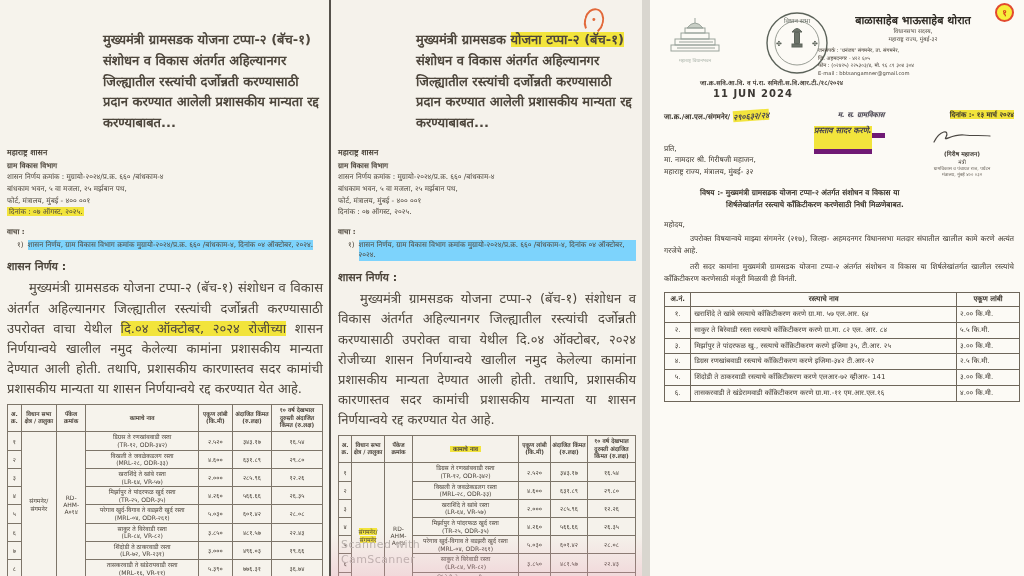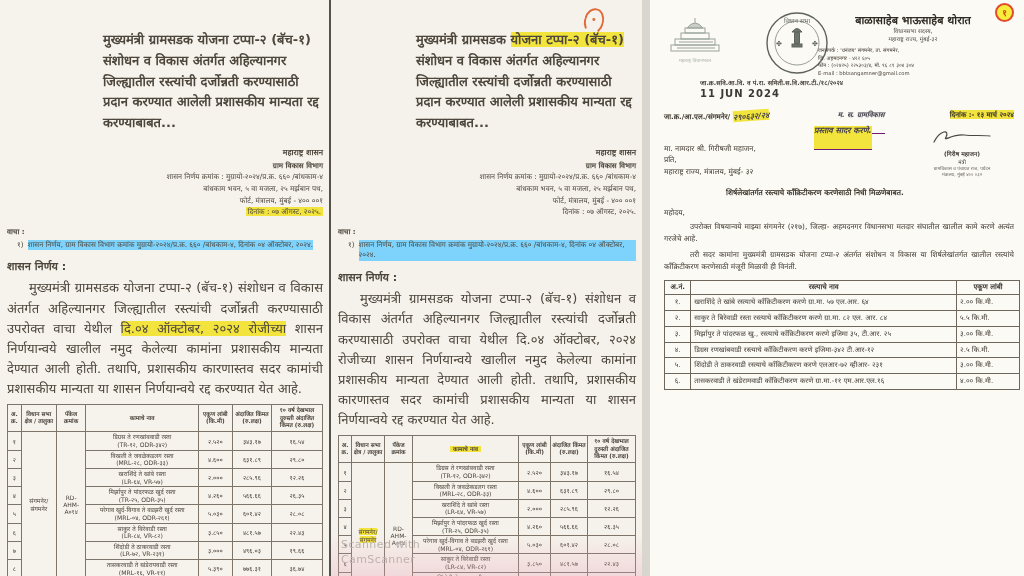--- a/index.html
+++ b/index.html
@@ -9,21 +9,21 @@
   .page-a{width:329px;background:#f6f3ec;color:#4d463c;padding:4px 6px 0 7px;}
   .gap1{width:2px;background:#55514b;}
   .page-b{width:311px;background:#f5f2eb;color:#4d463c;padding:4px 6px 0 7px;}
   .gap2{width:8px;background:#d9d6cf;}
   .page-c{width:374px;background:#fcfaf5;color:#3b352c;padding:6px 10px 0 14px;}
   .page-b::after{content:'';position:absolute;left:0;right:0;bottom:0;height:42px;
     background:linear-gradient(to bottom,rgba(236,170,188,0),rgba(232,160,182,.30));pointer-events:none;}
 
   
   .subject-block{margin-left:auto;width:220px;margin-top:26px;font-size:13px;line-height:1.6;font-weight:600;}
-  .gov-block{text-align:right;margin-top:13px;font-size:7.2px;line-height:1.62;}
+  .gov-block{text-align:left;margin-top:13px;font-size:7.2px;line-height:1.62;}
   .gov-line1{font-size:7.8px;font-weight:700;}
   .gov-line2{font-weight:700;}
   .read-sec{margin-top:9px;font-size:7.2px;line-height:1.5;}
   .read-label{font-weight:700;}
   .read-item{display:flex;gap:4px;padding-left:10px;margin-top:2px;}
   .decision-label{margin-top:8px;font-size:11px;font-weight:700;}
   .gr-para{margin-top:5px;font-size:13px;line-height:1.55;text-align:justify;text-indent:22px;}
 
   table.gr-table{border-collapse:collapse;margin-top:5px;width:100%;table-layout:fixed;font-size:6.1px;color:#4a433a;}
   table.gr-table th,table.gr-table td{border:0.8px solid #7d7569;padding:1px 1px;text-align:center;vertical-align:middle;overflow:hidden;}
@@ -61,30 +61,30 @@
   
   .letterhead{position:relative;height:96px;}
   .lh-logo{position:absolute;left:2px;top:10px;width:58px;text-align:center;color:#9aa39b;}
   .lh-logo-caption{font-size:4.6px;color:#aab3a9;margin-top:1px;}
   .lh-stamp{position:absolute;left:98px;top:2px;width:70px;height:70px;}
   .lh-name-block{position:absolute;right:6px;top:6px;width:190px;text-align:left;}
   .lh-name{font-size:11px;font-weight:700;color:#2e2a24;text-align:center;}
   .lh-sub{font-size:5.8px;text-align:center;line-height:1.45;color:#4a443b;}
   .lh-contact{font-size:5.2px;line-height:1.5;color:#4a443b;margin-top:3px;}
   .inward{position:absolute;left:36px;top:72px;font-size:6.4px;font-weight:700;color:#47413a;}
-  .inward-date{font-size:10px;font-weight:700;letter-spacing:1px;color:#3c3833;margin-top:1px;margin-left:0;}
+  .inward-date{font-size:10px;font-weight:700;letter-spacing:1px;color:#3c3833;margin-top:1px;margin-left:13px;}
   .page-mark{position:absolute;top:3px;right:10px;width:15px;height:15px;border:2px solid #e24a2e;border-radius:50%;
     background:#f7ee3b;display:flex;align-items:center;justify-content:center;font-size:9px;font-weight:700;color:#d8431f;}
 
   .ref-row{display:flex;align-items:flex-start;margin-top:8px;font-size:7px;font-weight:700;}
   .ref-left{white-space:nowrap;}
   .scribble{font-style:italic;font-size:8px;color:#4a4652;display:inline-block;transform:rotate(-4deg);font-weight:600;}
   .ref-center{margin-left:14px;margin-right:10px;text-align:center;flex:1;}
   .hand{font-style:italic;color:#46424e;font-weight:600;}
-  .u{border-bottom:1px solid #701a75;padding-bottom:14px;}
+  .u{border-bottom:5px solid #701a75;padding-bottom:14px;}
   .ref-date{white-space:nowrap;}
   .order-note{margin-top:3px;margin-left:150px;font-size:8px;}
 
   .to-block{margin-top:8px;font-size:7.4px;line-height:1.55;}
   .sig-block{position:absolute;right:30px;top:128px;text-align:center;color:#3f3a33;}
   .sig-name{font-size:6px;font-weight:700;}
   .sig-title{font-size:5.4px;}
   .sig-tiny{font-size:4.6px;line-height:1.3;color:#6a645b;}
   .subject-sec{margin:10px 0 0 36px;font-size:7.4px;font-weight:700;line-height:1.6;width:300px;}
   .subject-l2{margin-left:26px;}
@@ -452,36 +452,37 @@
       <div class="ref-center">
         <span class="hand u">म. स. ग्रामविकास</span>
       </div>
       <div class="ref-date hl">दिनांक :- १३ मार्च २०२४</div>
     </div>
     <div class="order-note">
       <span class="hand u hl">प्रस्ताव सादर करणे.</span>
     </div>
 
     <div class="to-block">
+      <div>प्रति,</div>
       <div>मा. नामदार श्री. गिरीषजी महाजन,</div>
-      <div>प्रति,</div>
       <div>महाराष्ट्र राज्य, मंत्रालय, मुंबई- ३२</div>
     </div>
 
     <div class="sig-block">
       <svg width="64" height="18" viewBox="0 0 64 18">
         <path d="M4 14 C10 2 20 1 16 9 C13 14 22 6 34 7 C44 8 52 7 60 8" fill="none" stroke="#4b4743" stroke-width="1.2" stroke-linecap="round"></path>
       </svg>
       <div class="sig-name">(गिरीष महाजन)</div>
       <div class="sig-title">मंत्री</div>
       <div class="sig-tiny">ग्रामविकास व पंचायत राज, पर्यटन</div>
       <div class="sig-tiny">मंत्रालय, मुंबई ४०० ०३२</div>
     </div>
 
     <div class="subject-sec">
+      <div>विषय :- मुख्यमंत्री ग्रामसडक योजना टप्पा-२ अंतर्गत संशोधन व विकास या</div>
       <div class="subject-l2">शिर्षलेखांतर्गत रस्त्याचे काँक्रिटीकरण करणेसाठी निधी मिळणेबाबत.</div>
     </div>
 
     <div class="salutation">महोदय,</div>
     <div class="body-para">उपरोक्त विषयान्वये माझ्या संगमनेर (२१७), जिल्हा- अहमदनगर विधानसभा मतदार संघातील खालील कामे करणे अत्यंत गरजेचे आहे.</div>
     <div class="body-para">तरी सदर कामांना मुख्यमंत्री ग्रामसडक योजना टप्पा-२ अंतर्गत संशोधन व विकास या शिर्षलेखांतर्गत खालील रस्त्यांचे काँक्रिटीकरण करणेसाठी मंजूरी मिळावी ही विनंती.</div>
 
     <table class="lt-table">
       <colgroup>
           <col class="lcol-sr">
@@ -511,21 +512,21 @@
             <td class="l-name">मिर्झापुर ते पांदरफळ खु., रस्त्याचे काँक्रिटीकरण करणे इजिमा ३५, टी.आर. २५</td>
             <td class="l-len">३.०० कि.मी.</td>
           </tr>
           <tr>
             <td class="l-sr">४.</td>
             <td class="l-name">डिग्रस रणखांबवाडी रस्त्याचे काँक्रिटीकरण करणे इजिमा-३४२ टी.आर-१२</td>
             <td class="l-len">२.५ कि.मी.</td>
           </tr>
           <tr>
             <td class="l-sr">५.</td>
-            <td class="l-name">शिंदोडी ते ठाकरवाडी रस्त्याचे काँक्रिटीकरण करणे एलआर-७२ व्हीआर- २३१</td>
+            <td class="l-name">शिंदोडी ते ठाकरवाडी रस्त्याचे काँक्रिटीकरण करणे एलआर-७२ व्हीआर- 141</td>
             <td class="l-len">३.०० कि.मी.</td>
           </tr>
           <tr>
             <td class="l-sr">६.</td>
             <td class="l-name">तासकरवाडी ते खंडेरामवाडी काँक्रिटीकरण करणे ग्रा.मा.-११ एम.आर.एल.१६</td>
             <td class="l-len">४.०० कि.मी.</td>
           </tr>
         </tbody>
     </table>
   </section>

